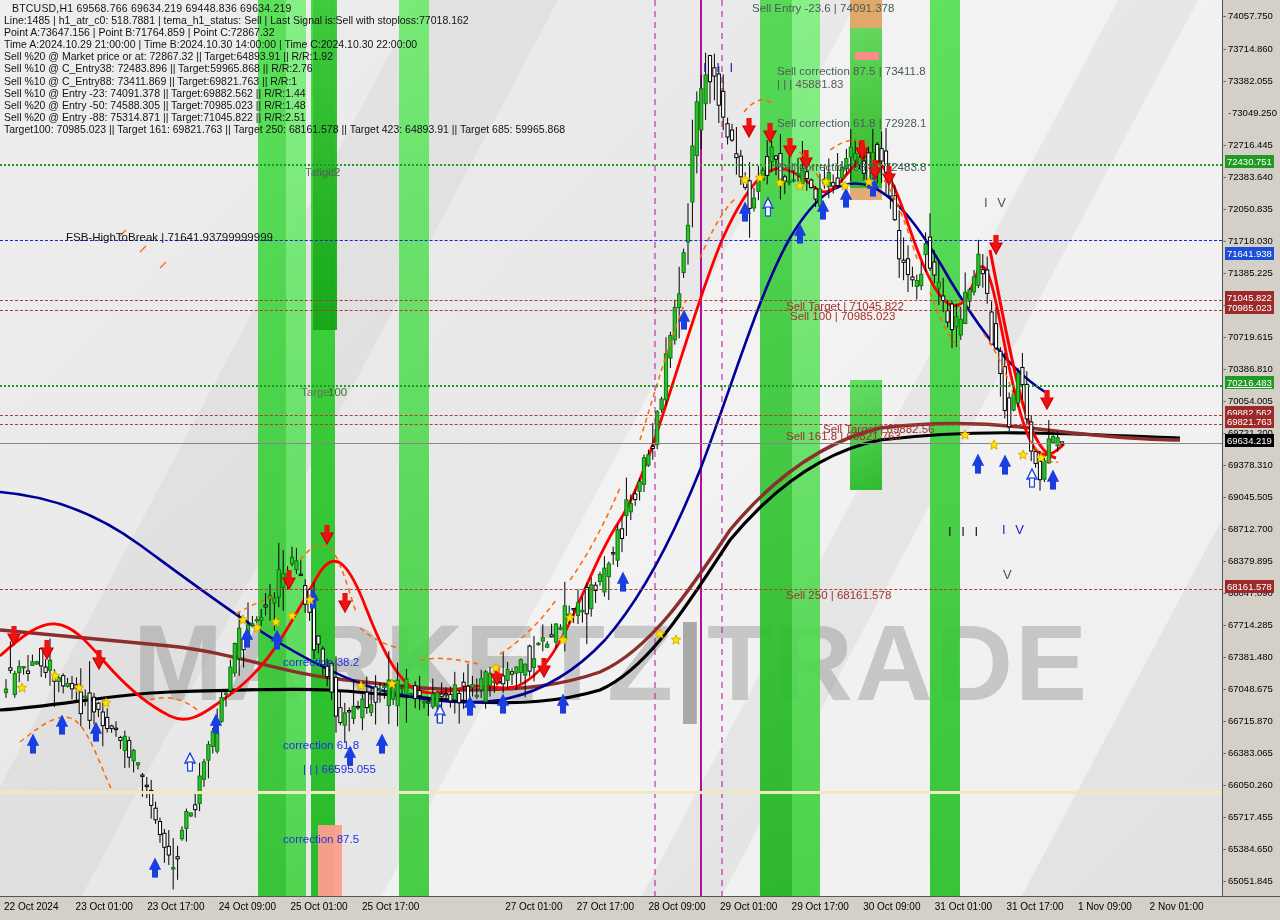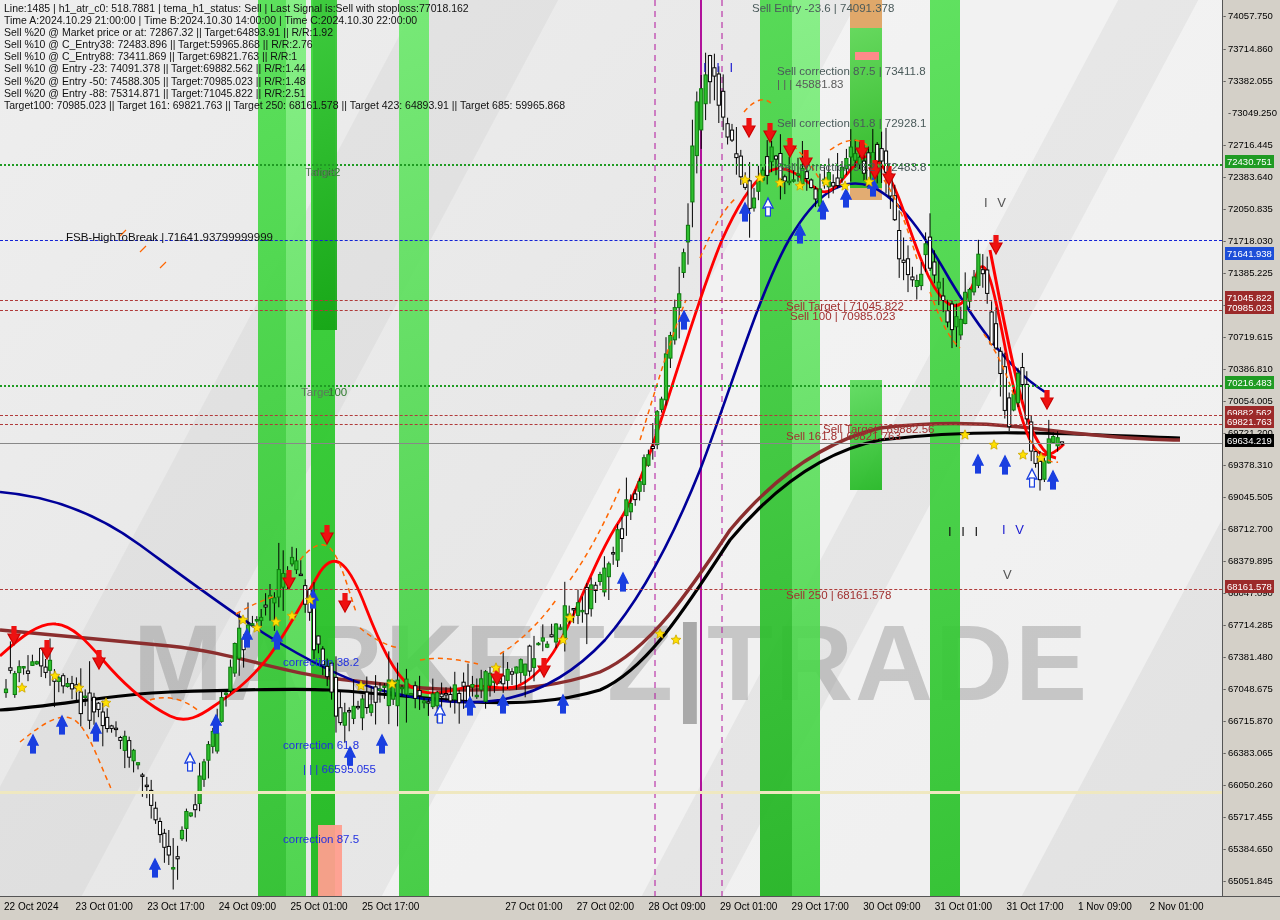--- a/index.html
+++ b/index.html
@@ -775,22 +775,24 @@
       </div>
     <div id="waves">
         <div class="roman" style="left: 703px; top: 60px; color: rgb(26, 26, 208);">I I I</div>
         <div class="roman" style="left: 984px; top: 195px; color: rgb(85, 85, 85);">I V</div>
         <div class="roman" style="left: 948px; top: 524px; color: rgb(17, 17, 17);">I I I</div>
         <div class="roman" style="left: 1002px; top: 522px; color: rgb(26, 26, 208);">I V</div>
         <div class="roman" style="left: 1003px; top: 567px; color: rgb(85, 85, 85);">V</div>
       </div>
 
     <div id="header">
+      <div class="sym">BTCUSD,H1  69568.766 69634.219 69448.836 69634.219</div>
       <div id="hdr-lines">
           <div>Line:1485 | h1_atr_c0: 518.7881 | tema_h1_status: Sell | Last Signal is:Sell with stoploss:77018.162</div>
+          <div>Point A:73647.156 | Point B:71764.859 | Point C:72867.32</div>
           <div>Time A:2024.10.29 21:00:00 | Time B:2024.10.30 14:00:00 | Time C:2024.10.30 22:00:00</div>
           <div>Sell %20 @ Market price or at: 72867.32 || Target:64893.91 || R/R:1.92</div>
           <div>Sell %10 @ C_Entry38: 72483.896 || Target:59965.868 || R/R:2.76</div>
           <div>Sell %10 @ C_Entry88: 73411.869 || Target:69821.763 || R/R:1</div>
           <div>Sell %10 @ Entry -23: 74091.378 || Target:69882.562 || R/R:1.44</div>
           <div>Sell %20 @ Entry -50: 74588.305 || Target:70985.023 || R/R:1.48</div>
           <div>Sell %20 @ Entry -88: 75314.871 || Target:71045.822 || R/R:2.51</div>
           <div>Target100: 70985.023 || Target 161: 69821.763 || Target 250: 68161.578 || Target 423: 64893.91 || Target 685: 59965.868</div>
         </div>
     </div>
@@ -822,37 +824,37 @@
       <div class="ytick" style="top: 715.427px;"><span class="dash">-</span>66715.870</div>
       <div class="ytick" style="top: 747.422px;"><span class="dash">-</span>66383.065</div>
       <div class="ytick" style="top: 779.417px;"><span class="dash">-</span>66050.260</div>
       <div class="ytick" style="top: 811.412px;"><span class="dash">-</span>65717.455</div>
       <div class="ytick" style="top: 843.407px;"><span class="dash">-</span>65384.650</div>
       <div class="ytick" style="top: 875.402px;"><span class="dash">-</span>65051.845</div>
       <div class="ylabel-box" style="top: 155px; background: rgb(31, 155, 35);">72430.751</div>
       <div class="ylabel-box" style="top: 247px; background: #1d4ed8;">71641.938</div>
       <div class="ylabel-box" style="top: 291px; background: rgb(156, 42, 42);">71045.822</div>
       <div class="ylabel-box" style="top: 301px; background: rgb(156, 42, 42);">70985.023</div>
-      <div class="ylabel-box" style="top: 376px; background: rgb(31, 155, 35);">70216.483</div>
+      <div class="ylabel-box" style="top: 376px; background: rgb(31, 155, 35); text-decoration: underline;">70216.483</div>
       <div class="ylabel-box" style="top: 406px; background: rgb(156, 42, 42);">69882.562</div>
       <div class="ylabel-box" style="top: 415px; background: rgb(156, 42, 42);">69821.763</div>
       <div class="ylabel-box" style="top: 434px; background: rgb(0, 0, 0);">69634.219</div>
       <div class="ylabel-box" style="top: 580px; background: rgb(156, 42, 42);">68161.578</div>
     </div>
 
   <div id="xaxis">
       <div class="xtick" style="left: 4px;">22 Oct 2024</div>
       <div class="xtick" style="left: 75.6px;">23 Oct 01:00</div>
       <div class="xtick" style="left: 147.2px;">23 Oct 17:00</div>
       <div class="xtick" style="left: 218.8px;">24 Oct 09:00</div>
       <div class="xtick" style="left: 290.4px;">25 Oct 01:00</div>
       <div class="xtick" style="left: 362px;">25 Oct 17:00</div>
       <div class="xtick" style="left: 433.6px; margin-top: 44px;">26 Oct 09:00</div>
       <div class="xtick" style="left: 505.2px;">27 Oct 01:00</div>
-      <div class="xtick" style="left: 576.8px;">27 Oct 02:00</div>
+      <div class="xtick" style="left: 576.8px;">27 Oct 17:00</div>
       <div class="xtick" style="left: 648.4px;">28 Oct 09:00</div>
       <div class="xtick" style="left: 720px;">29 Oct 01:00</div>
       <div class="xtick" style="left: 791.6px;">29 Oct 17:00</div>
       <div class="xtick" style="left: 863.2px;">30 Oct 09:00</div>
       <div class="xtick" style="left: 934.8px;">31 Oct 01:00</div>
       <div class="xtick" style="left: 1006.4px;">31 Oct 17:00</div>
       <div class="xtick" style="left: 1078px;">1 Nov 09:00</div>
       <div class="xtick" style="left: 1149.6px;">2 Nov 01:00</div>
     </div>
 </div>

